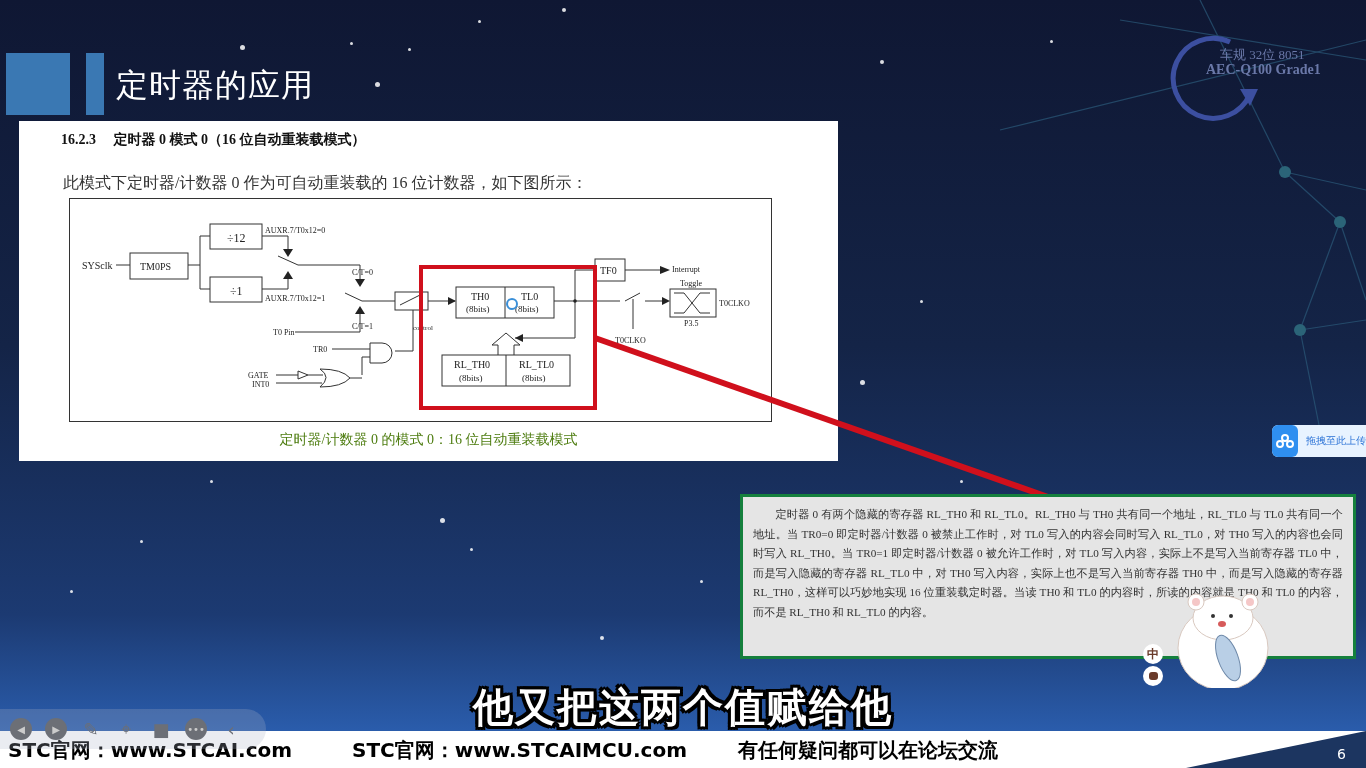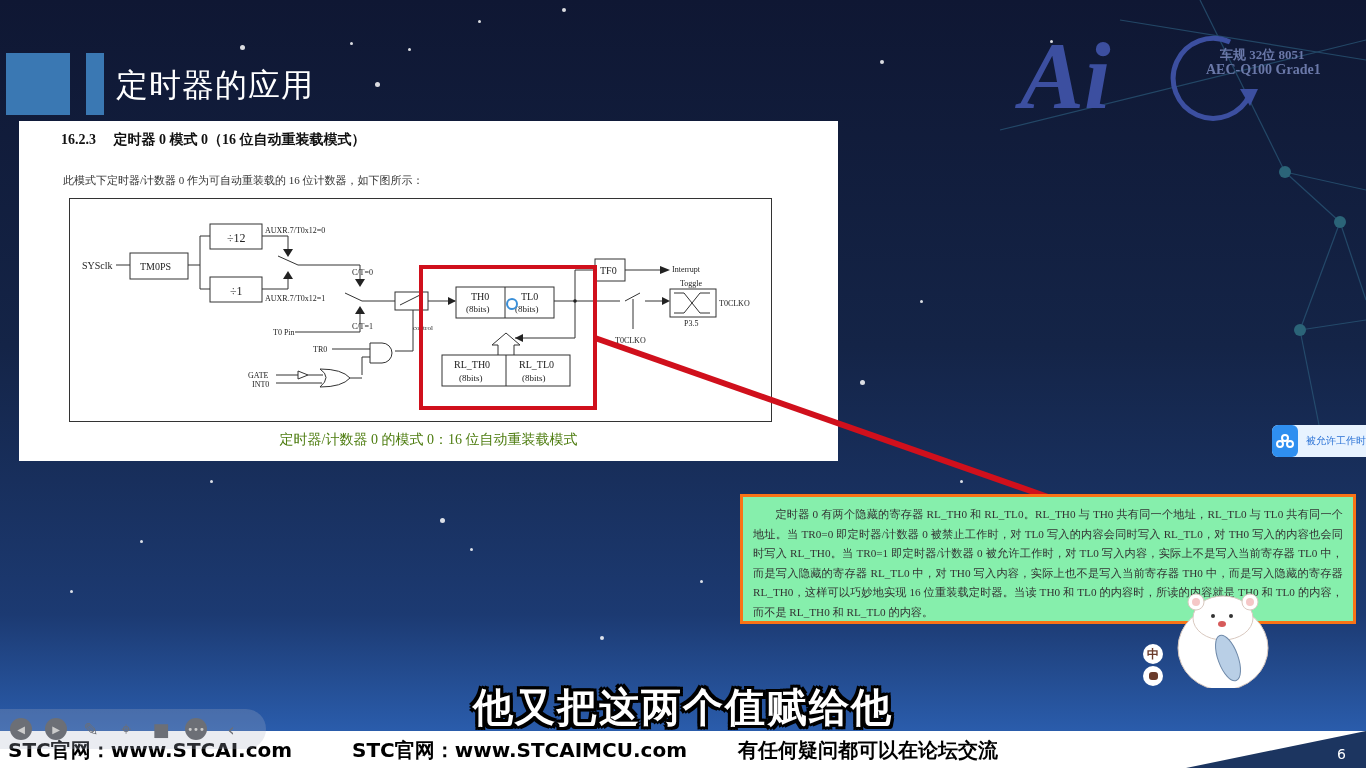--- a/index.html
+++ b/index.html
@@ -12,34 +12,34 @@
   .stars span { position: absolute; background: #fff; border-radius: 50%; opacity: .85; }
   .net { position: absolute; left: 0; top: 0; width: 1366px; height: 768px; }
 
   
   .hdr-block1 { position: absolute; left: 6px; top: 53px; width: 64px; height: 62px; background: #3a78b3; }
   .hdr-block2 { position: absolute; left: 86px; top: 53px; width: 18px; height: 62px; background: #3a78b3; }
   .hdr-title { position: absolute; left: 116px; top: 64px; font-family: "DejaVu Sans", sans-serif; font-weight: normal; font-size: 32px; color: #fff; letter-spacing: 1px; }
 
   .logo { position: absolute; left: 1020px; top: 28px; width: 340px; height: 100px; }
   .logo-ai { position: absolute; left: 0; top: 0; font-family: "Liberation Serif", serif; font-style: italic; font-weight: bold; font-size: 96px; color: #3c4fa0; line-height: 96px; }
-  .logo-line1 { position: absolute; left: 200px; top: 18px; font-family: "Liberation Serif", serif; font-weight: bold; font-size: 13px; color: #6a78a8; }
+  .logo-line1 { position: absolute; left: 200px; top: 18px; font-family: "Liberation Serif", serif; font-weight: normal; font-size: 13px; color: #6a78a8; }
   .logo-line2 { position: absolute; left: 186px; top: 34px; font-family: "Liberation Serif", serif; font-weight: bold; font-size: 14px; color: #6a78a8; }
 
   
   .doc { position: absolute; left: 19px; top: 121px; width: 819px; height: 340px; background: #fff; }
   .doc-heading { position: absolute; left: 42px; top: 10px; font-family: "Liberation Serif", serif; font-weight: bold; font-size: 14px; color: #111; white-space: pre; }
-  .doc-intro { position: absolute; left: 44px; top: 52px; font-family: "Liberation Serif", serif; font-size: 11px; color: #333; }
+  .doc-intro { position: absolute; left: 44px; top: 52px; font-family: "Liberation Serif", serif; font-size: 16px; color: #333; }
   .figure { position: absolute; left: 50px; top: 77px; width: 703px; height: 224px; border: 1.5px solid #333; }
   .caption { position: absolute; left: 0; width: 819px; top: 310px; text-align: center; font-family: "Liberation Serif", serif; font-size: 14px; color: #4d7c0f; }
 
   .diagram text { font-family: "Liberation Serif", serif; fill: #222; }
 
   
-  .callout { position: absolute; left: 740px; top: 494px; width: 616px; height: 130px; background: #86efac; border: 3px solid #f97316; }
+  .callout { position: absolute; left: 740px; top: 494px; width: 616px; height: 165px; background: #e5e5e5; border: 3px solid #15803d; }
   .callout-text { position: absolute; left: 10px; top: 8px; width: 590px; font-family: "Liberation Serif", serif; font-size: 11.2px; line-height: 19.5px; color: #333; text-indent: 2em; text-align: justify; }
 
   
   .upload-widget { position: absolute; left: 1272px; top: 425px; width: 94px; height: 32px; background: #e8f3ff; border-radius: 6px 0 0 6px; display: flex; align-items: center; }
   .upload-icon { width: 32px; height: 32px; background: #2f8ff0; border-radius: 6px; display: flex; align-items: center; justify-content: center; }
   .upload-label { margin-left: 8px; font-size: 10px; color: #2a72d6; white-space: nowrap; }
 
   
   .mascot { position: absolute; left: 1168px; top: 588px; width: 110px; height: 100px; }
   .ime-badge { position: absolute; left: 1143px; width: 20px; height: 20px; border-radius: 50%; background: #fff; display: flex; align-items: center; justify-content: center; font-size: 12px; color: #6a3a2a; font-weight: bold; }
@@ -101,21 +101,20 @@
   <span style="left:920px;top:300px;width:3px;height:3px"></span>
   <span style="left:700px;top:580px;width:3px;height:3px"></span>
   <span style="left:210px;top:480px;width:3px;height:3px"></span>
 </div>
 
 <div class="hdr-block1"></div>
 <div class="hdr-block2"></div>
 <div class="hdr-title">定时器的应用</div>
 
 <div class="logo">
-  <div class="logo-ai">Ai</div>
   <svg style="position:absolute;left:150px;top:6px" width="90" height="90">
     <path d="M60 8 A40 40 0 1 0 80 60" stroke="#3c4fa0" stroke-width="5" fill="none"></path>
     <polygon points="70,55 88,55 80,72" fill="#3c4fa0"></polygon>
   </svg>
   <div class="logo-line1">车规 32位 8051</div>
   <div class="logo-line2">AEC-Q100 Grade1</div>
 </div>
 
 <div class="doc">
   <div class="doc-heading">16.2.3     定时器 0 模式 0（16 位自动重装载模式）</div>
@@ -238,21 +237,21 @@
 <div class="upload-widget">
   <div class="upload-icon">
     <svg width="18" height="14" viewBox="0 0 18 14">
         <g fill="none" stroke="#fff" stroke-width="2">
           <circle cx="9" cy="4" r="3"></circle>
           <circle cx="4" cy="10" r="3"></circle>
           <circle cx="14" cy="10" r="3"></circle>
         </g>
       </svg>
   </div>
-  <span class="upload-label">被允许工作时</span>
+  <span class="upload-label">拖拽至此上传</span>
 </div>
 
 <div class="ime-badge" style="top:644px">中</div>
 <div class="ime-badge" style="top:666px">
   <span style="display:inline-block;width:9px;height:8px;background:#6a3a2a;border-radius:3px"></span>
 </div>
 
 <svg class="mascot" viewBox="0 0 110 100">
   <ellipse cx="55" cy="60" rx="45" ry="42" fill="#fff" stroke="#d9c9c0" stroke-width="1"></ellipse>
   <ellipse cx="55" cy="30" rx="30" ry="22" fill="#fff" stroke="#d9c9c0"></ellipse>

